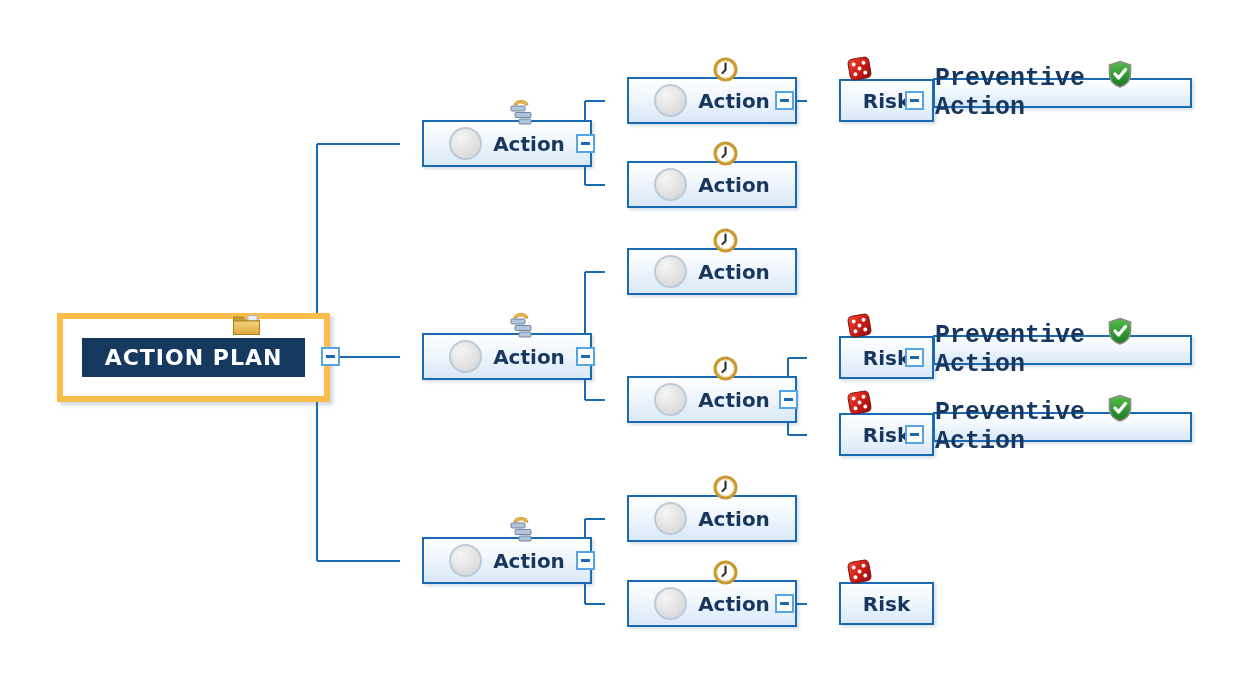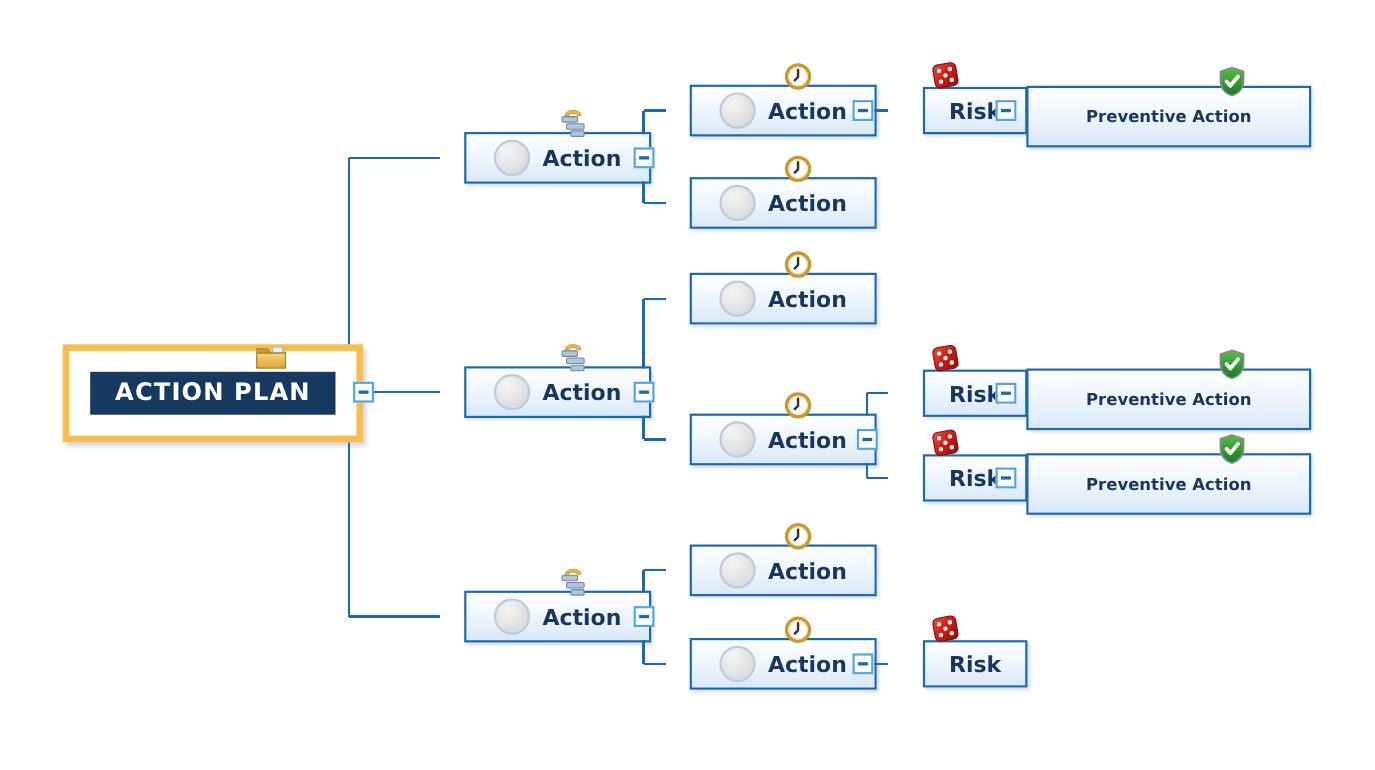--- a/index.html
+++ b/index.html
@@ -21,21 +21,21 @@
   .node{
     position:absolute;box-sizing:border-box;z-index:2;
     border:2px solid var(--line-blue);
     background:linear-gradient(180deg,#feffff 0%,#f0f6fd 45%,#d9e8f8 100%);
     display:flex;align-items:center;justify-content:center;
     color:var(--node-text);font-weight:bold;
     box-shadow:2px 2px 3px rgba(90,120,160,0.25);
   }
   .action{width:170px;height:47px;font-size:20px;gap:11px;margin-left:22px;}
   .risk{left:807px;width:95px;height:43px;font-size:20px;margin-left:32px;}
-  .pa{left:933px;width:259px;height:56px;font-size:15px;}
+  .pa{left:933px;width:259px;height:30px;font-size:25px;font-family:Liberation Mono, monospace;}
 
   .n-main1{left:400px;top:120px}.n-main2{left:400px;top:333px}.n-main3{left:400px;top:537px}
   .n-sub1a{left:605px;top:77px}.n-sub1b{left:605px;top:161px}
   .n-sub2a{left:605px;top:248px}.n-sub2b{left:605px;top:376px}
   .n-sub3a{left:605px;top:495px}.n-sub3b{left:605px;top:580px}
   .n-risk1{top:79px}.n-risk2{top:336px}.n-risk3{top:413px}.n-risk4{top:582px}
   .n-pa1{top:78px}.n-pa2{top:335px}.n-pa3{top:412px}
 
   .root{
     position:absolute;left:57px;top:313px;width:273px;height:89px;z-index:3;

